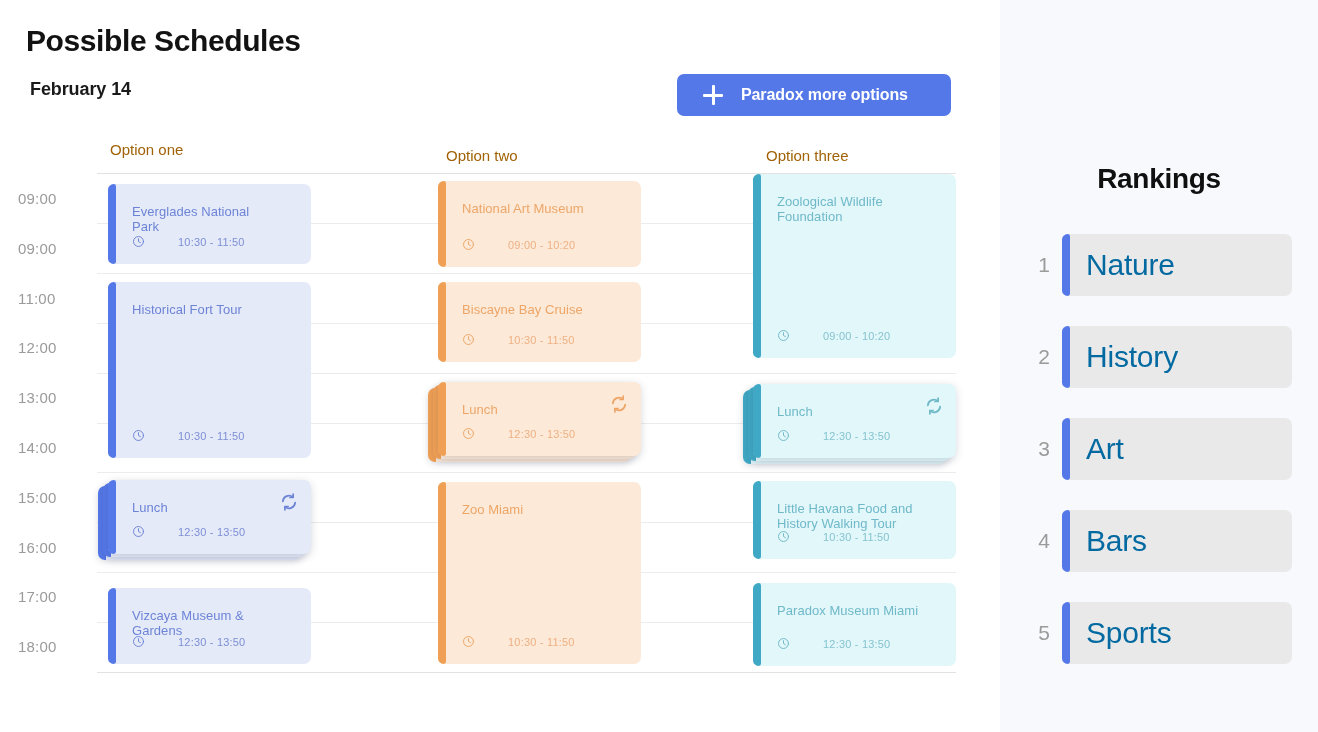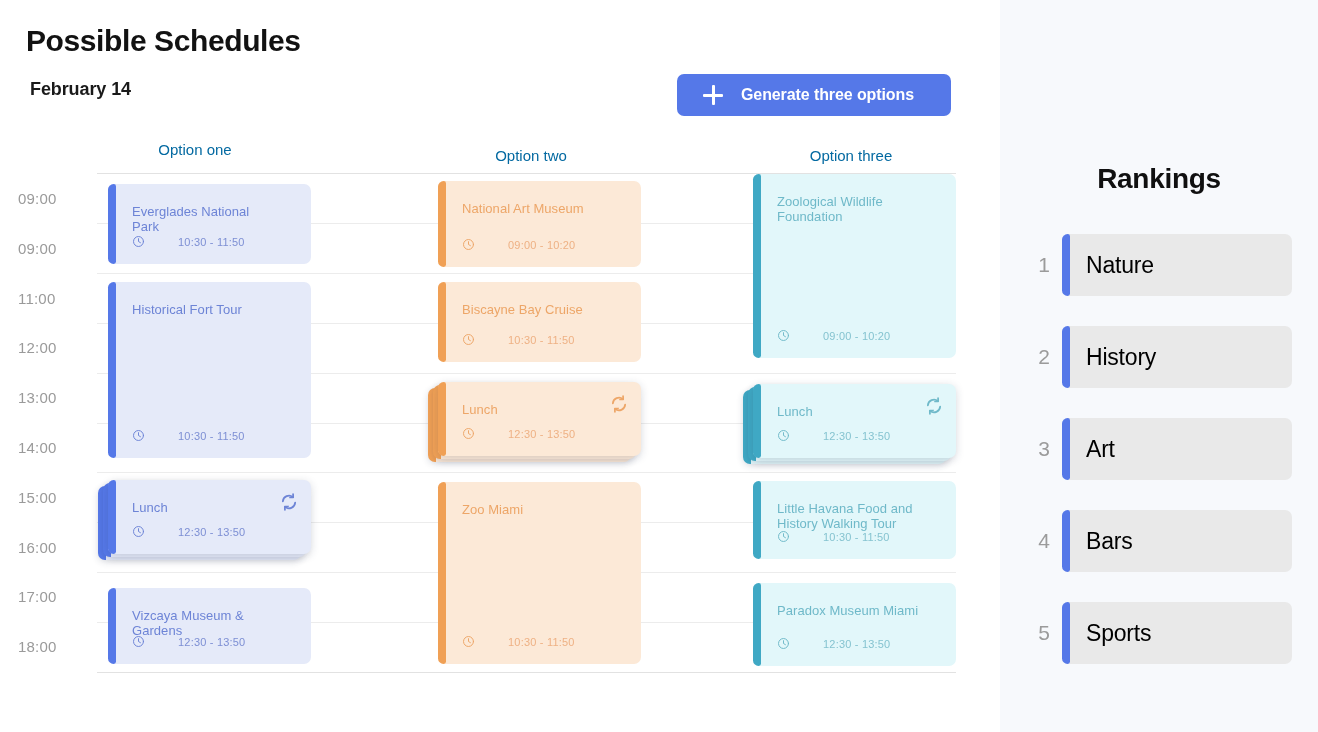--- a/index.html
+++ b/index.html
@@ -44,22 +44,22 @@
     content: ""; position: absolute; background: #ffffff; border-radius: 1px;
   }
   .generate-btn .plus-ic::before { left: 0; top: 8.5px; width: 20px; height: 3px; }
   .generate-btn .plus-ic::after  { top: 0; left: 8.5px; height: 20px; width: 3px; }
   .generate-btn .btn-label {
     font-size: 16px; font-weight: bold; letter-spacing: -0.1px; white-space: nowrap;
   }
 
   
   .col-header {
-    position: absolute; font-size: 15px; color: #0369a1;
-    white-space: nowrap; text-align: center;
+    position: absolute; font-size: 15px; color: #a16207;
+    white-space: nowrap; text-align: left;
   }
   .col-header.c0 { left: 110px; top: 141px; width: 170px; }
   .col-header.c1 { left: 446px; top: 147px; width: 170px; }
   .col-header.c2 { left: 766px; top: 147px; width: 170px; }
 
   
   .grid-area {
     position: absolute; left: 97px; top: 173px; width: 859px; height: 502px;
   }
   .grid-line {
@@ -164,36 +164,36 @@
   .rank-pill {
     position: relative; flex: 1 1 auto; height: 62px;
     background: #e9e9e9; border-radius: 7px; cursor: pointer;
     display: flex; align-items: center;
   }
   .rank-pill .pill-accent {
     position: absolute; left: 0; top: 0; bottom: 0; width: 8px;
     background: #5578e8; border-radius: 7px 3px 3px 7px;
   }
   .rank-pill .pill-label {
-    padding-left: 24px; font-size: 23px; color: #000000; letter-spacing: -0.2px;
+    padding-left: 24px; font-size: 30px; color: #0369a1; letter-spacing: -0.2px;
   }
 </style>
 </head>
 <body>
 
 <div id="app">
 
   <div class="main-pane">
 
     <div class="page-title">Possible Schedules</div>
     <div class="page-subtitle">February 14</div>
 
     <button class="generate-btn">
       <span class="plus-ic"></span>
-      <span class="btn-label">Generate three options</span>
+      <span class="btn-label">Paradox more options</span>
     </button>
 
     <div class="col-header c0">Option one</div>
     <div class="col-header c1">Option two</div>
     <div class="col-header c2">Option three</div>
 
     <div id="time-gutter">
         <div class="time-label" style="top: 190px;">09:00</div>
         <div class="time-label" style="top: 239.8px;">09:00</div>
         <div class="time-label" style="top: 289.6px;">11:00</div>

